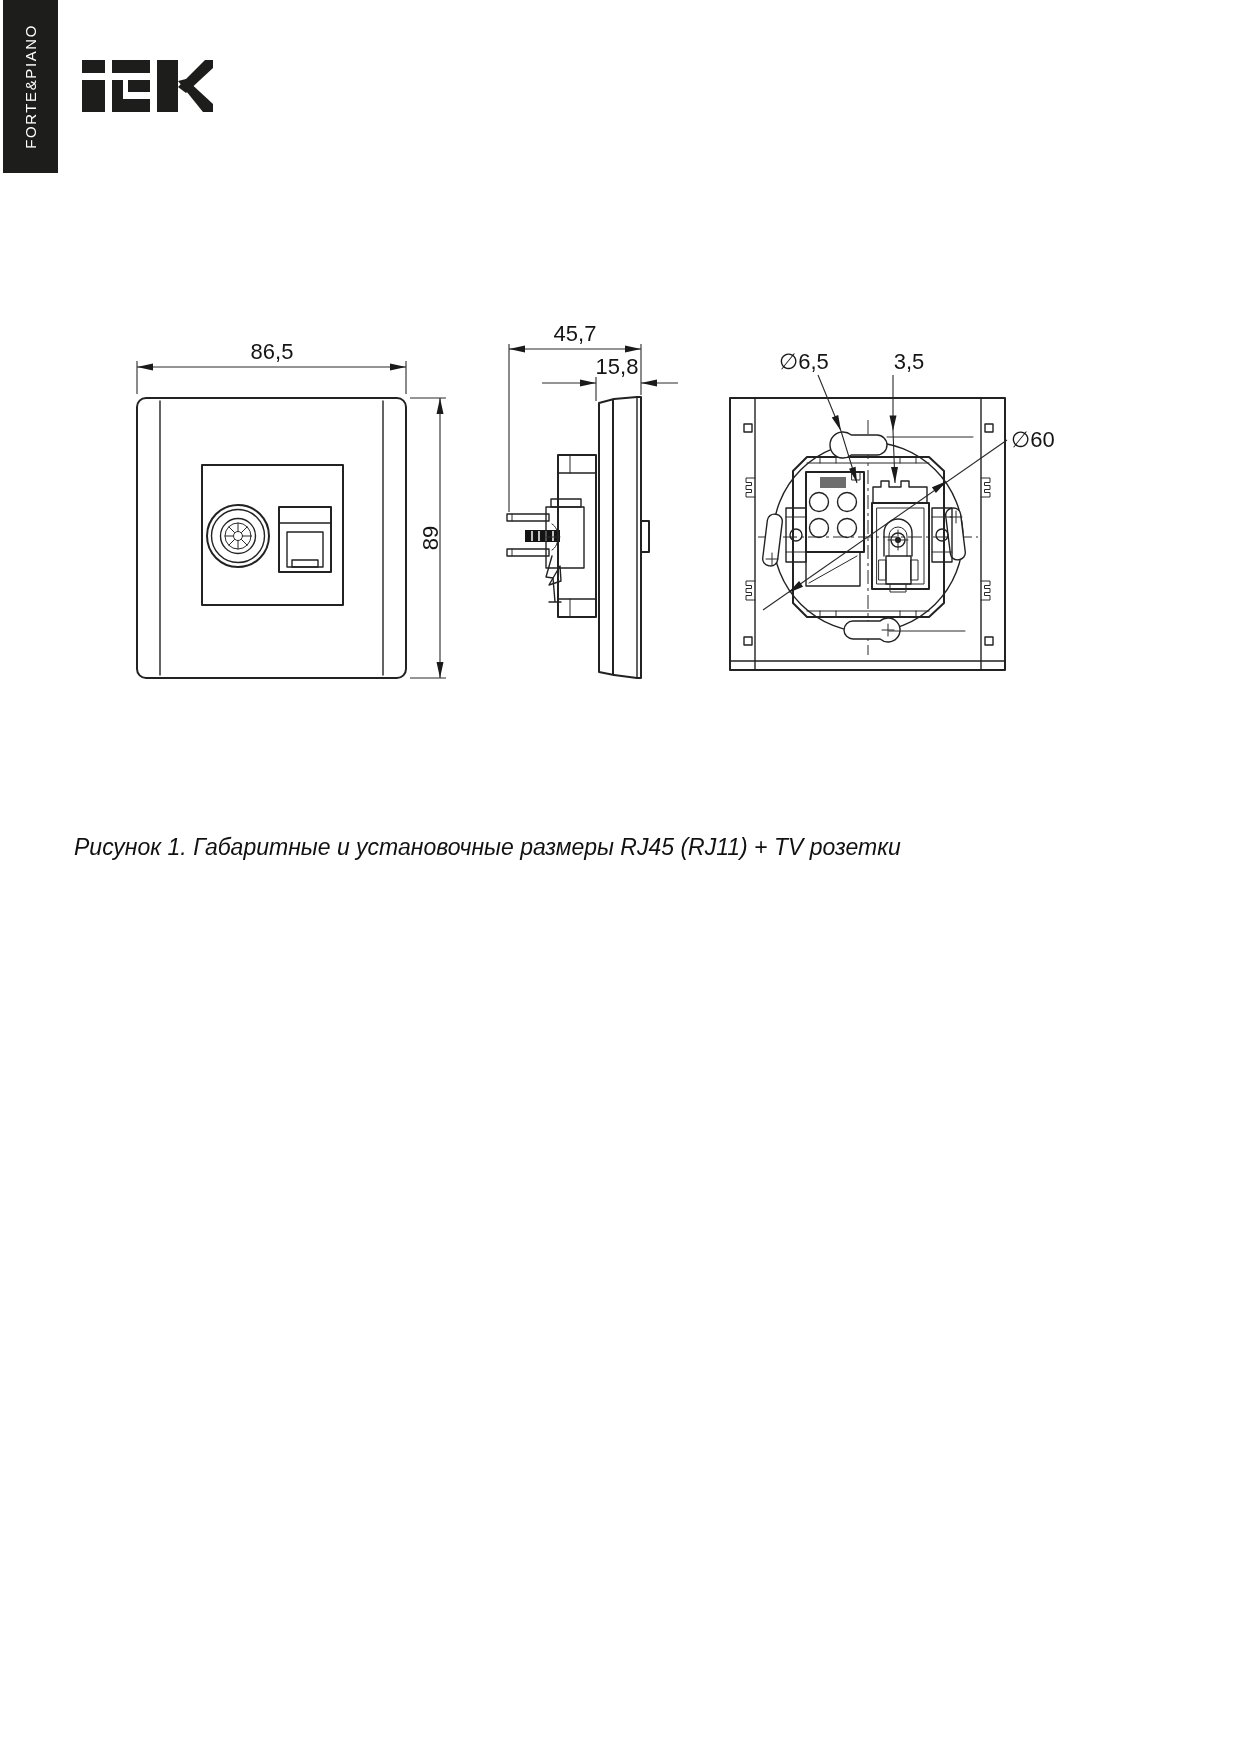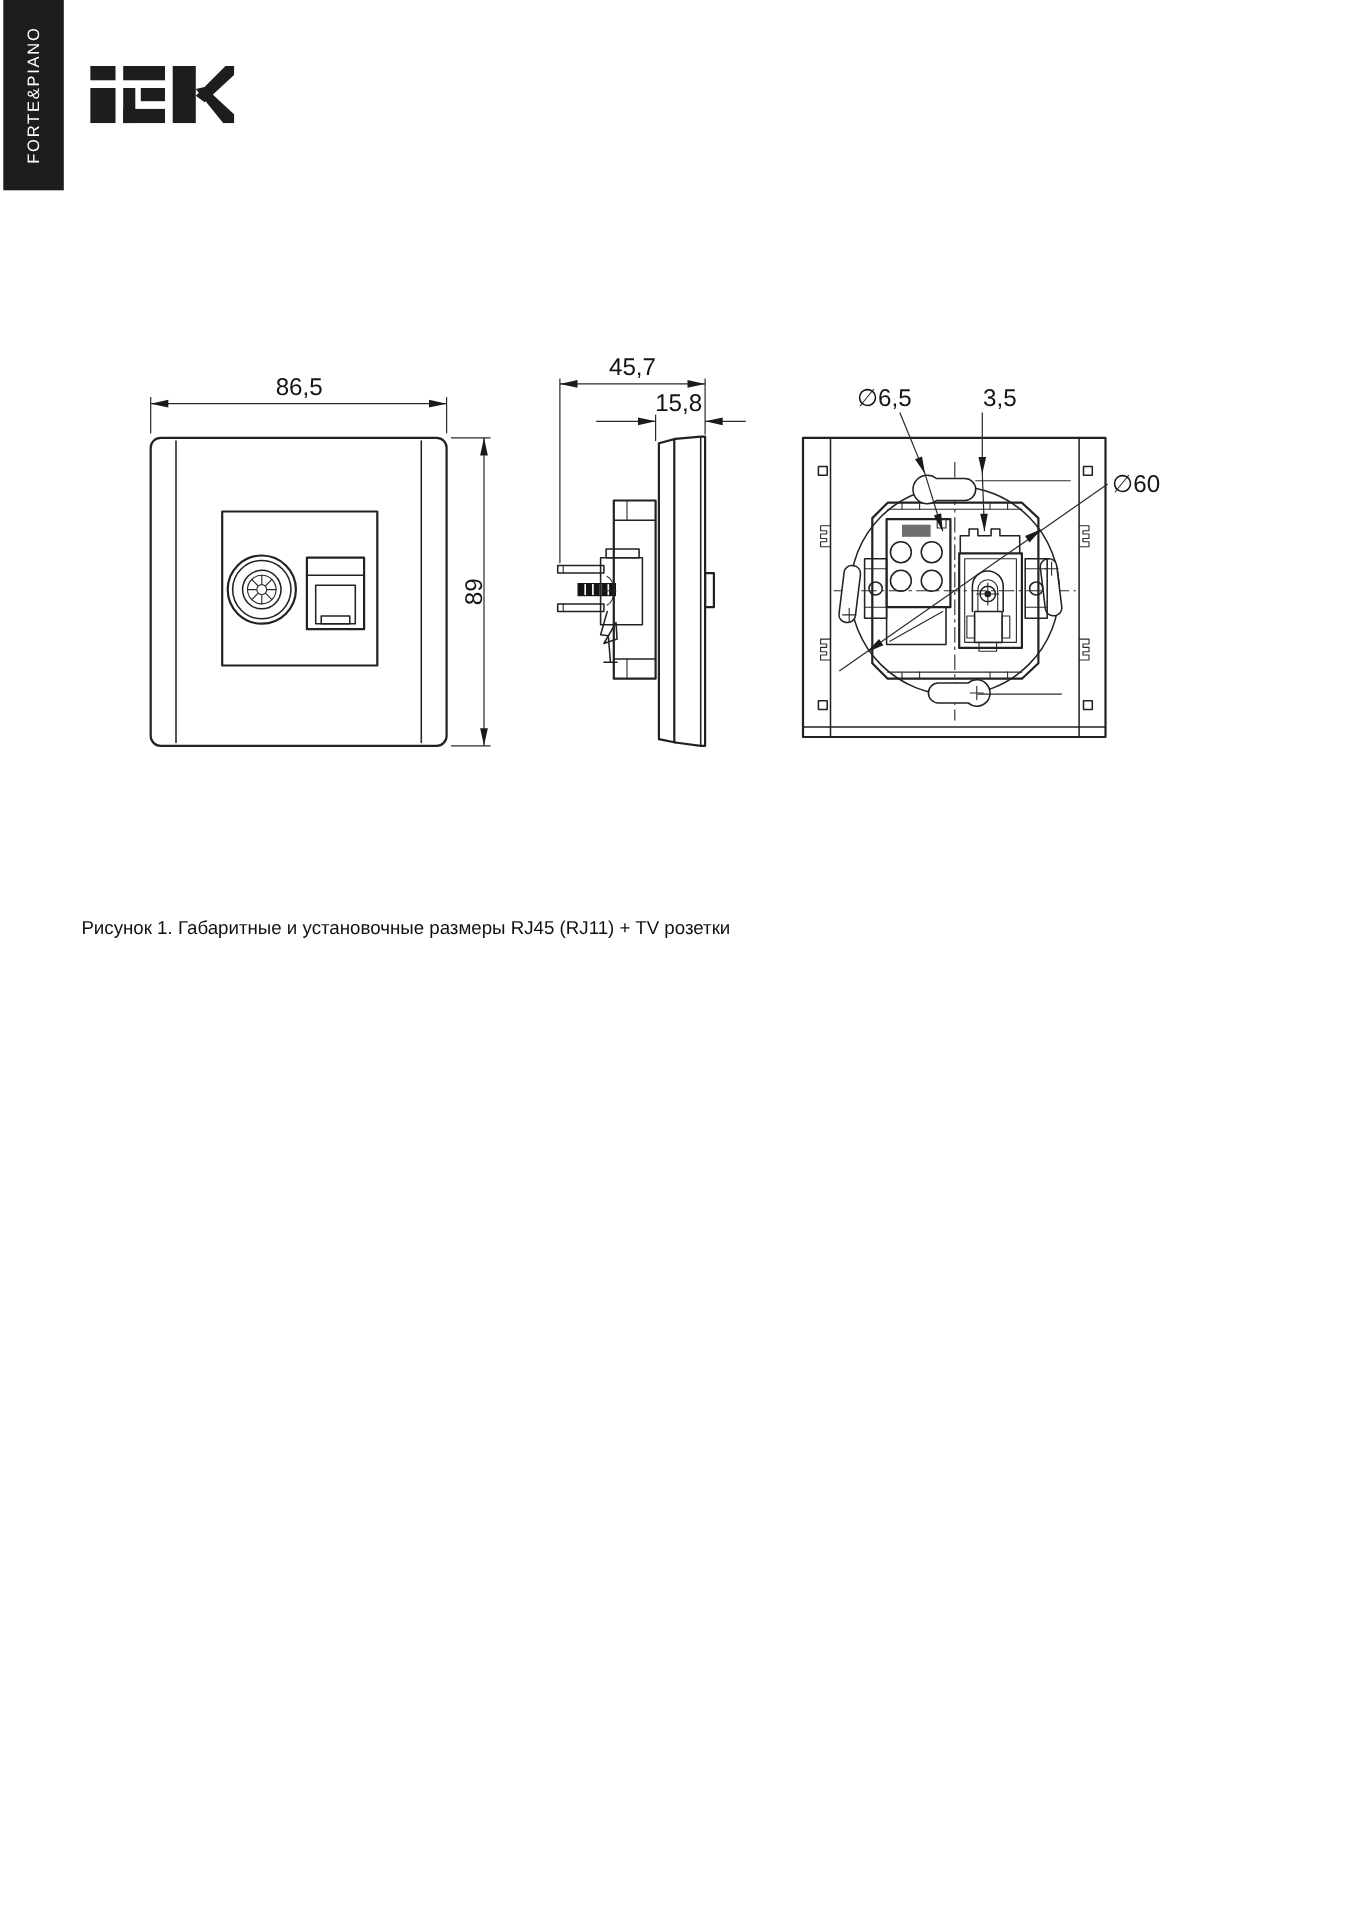--- a/index.html
+++ b/index.html
@@ -25,21 +25,21 @@
     letter-spacing:1.6px;
     white-space:nowrap;
   }
   
   .logo{position:absolute;left:82px;top:60px;width:131px;height:52px;}
   
   .drawing{position:absolute;left:60px;top:280px;width:1080px;height:440px;}
   
   .caption{
     position:absolute;left:74px;top:834px;width:1000px;
-    font-size:17px;color:#111111;
+    font-size:23px;color:#111111;font-style:italic;
   }
   
   .ln{fill:none;stroke:#222;stroke-width:2;stroke-linejoin:round;stroke-linecap:round;}
   .tn{fill:none;stroke:#222;stroke-width:1.4;stroke-linejoin:round;stroke-linecap:round;}
   .thin{fill:none;stroke:#2a2a2a;stroke-width:1;stroke-linejoin:round;stroke-linecap:round;}
   .wfill{fill:#ffffff;stroke:#222;stroke-width:1.4;stroke-linejoin:round;}
   .dim{fill:none;stroke:#2a2a2a;stroke-width:1.1;}
   .cl{fill:none;stroke:#2a2a2a;stroke-width:1;stroke-dasharray:14 4 3 4;}
   .arr{fill:#1a1a1a;stroke:none;}
   .dtxt{font-family:"Liberation Sans",sans-serif;font-size:22px;fill:#151515;}

